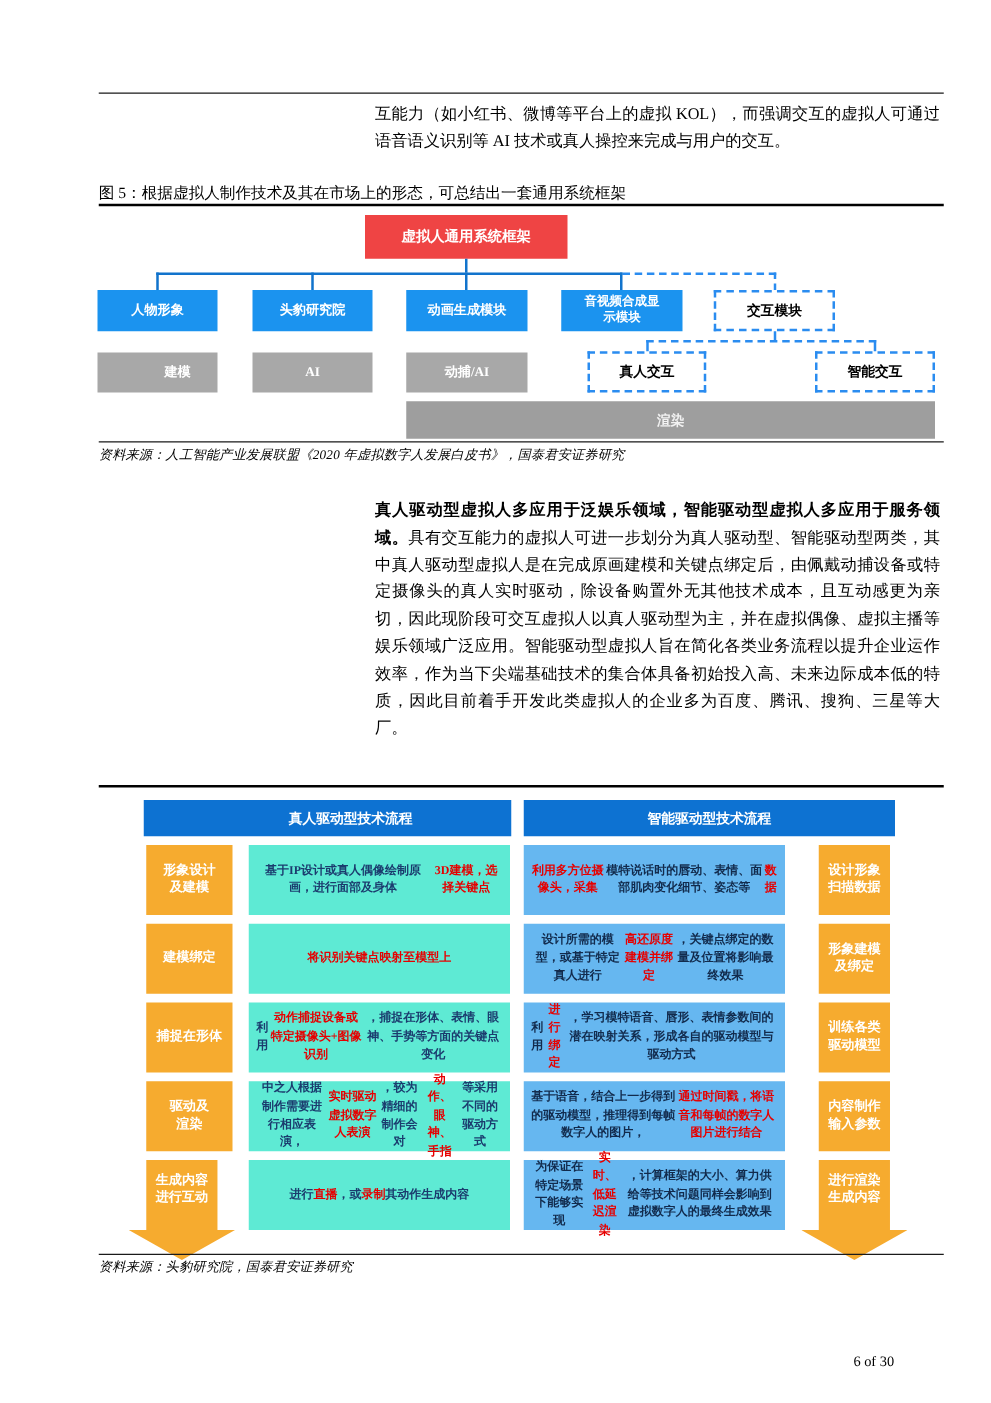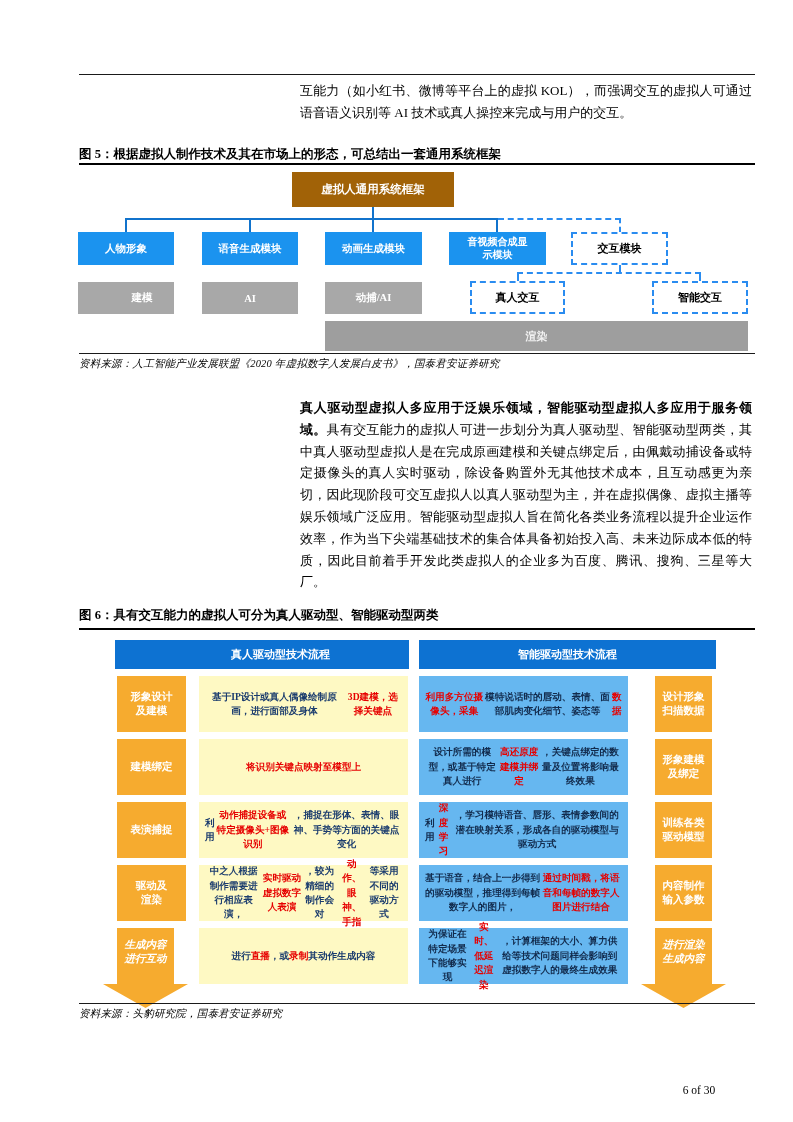--- a/index.html
+++ b/index.html
@@ -4,28 +4,28 @@
 <style>
   html,body{margin:0;padding:0;background:#ffffff;}
   body{width:793px;height:1122px;position:relative;font-family:"Liberation Serif","DejaVu Serif",serif;color:#000;}
   .page{position:absolute;left:14px;top:0;width:793px;height:1122px;background:#fff;overflow:hidden;}
   .rule{position:absolute;left:65px;width:676px;background:#000;}
   .rule.thin{height:1px;background:#1a1a1a;}
   .rule.thick{height:2px;}
   .para{position:absolute;left:286px;width:452px;margin:0;font-size:13px;line-height:21.8px;text-align:justify;}
   .seg-bold{font-weight:bold;}
   .seg-red{color:#e60000;}
-  .fig-title{position:absolute;left:65px;width:676px;font-weight:bold;font-size:12.5px;font-family:"Liberation Serif","DejaVu Serif",serif;}
+  .fig-title{position:absolute;left:65px;width:676px;font-weight:normal;font-size:12.5px;font-family:"Liberation Serif","DejaVu Serif",serif;}
   .source{position:absolute;left:65px;width:676px;font-style:italic;font-size:10.5px;letter-spacing:0.2px;}
   .page-number{position:absolute;left:630px;top:1084px;width:110px;font-size:11.5px;text-align:center;}
 
   
   .fig5{position:absolute;left:60px;top:170px;width:690px;height:183px;}
   .f5-box{position:absolute;display:flex;align-items:center;justify-content:center;text-align:center;font-weight:bold;white-space:pre-line;box-sizing:border-box;}
-  .f5-root{left:218px;top:2px;width:162px;height:35px;background:#a16207;color:#fff;font-size:11.5px;}
+  .f5-root{left:218px;top:2px;width:162px;height:35px;background:#ef4444;color:#fff;font-size:11.5px;}
   .f5-child{top:62px;height:33px;background:#1b93ef;color:#fff;font-size:10.5px;line-height:1.25;}
   .f5-c1{left:4px;width:96px;}
   .f5-c2{left:128px;width:96px;}
   .f5-c3{left:251px;width:97px;}
   .f5-c4{left:375px;width:97px;font-size:10px;}
   .f5-dashed{background:#fff;border:2px dashed #2a8cf0;color:#000;font-size:11px;}
   .f5-c5{left:497px;top:62px;width:97px;height:33px;}
   .f5-gray{top:112px;height:32px;background:#a8a8a8;color:#fff;font-size:10.5px;}
   .f5-g1{left:4px;width:96px;padding-left:32px;}
   .f5-g2{left:128px;width:96px;}
@@ -42,28 +42,28 @@
   
   .fig6{position:absolute;left:60px;top:636px;width:690px;height:372px;}
   .f6-cell{position:absolute;display:flex;align-items:center;justify-content:center;text-align:center;box-sizing:border-box;}
   .f6-header{height:29px;top:4px;background:#0d72d2;color:#fff;font-weight:bold;font-size:11px;}
   .f6-header.hl{left:41px;width:294px;padding-left:37px;}
   .f6-header.hr{left:345px;width:297px;}
   .f6-orange{background:#f6ab2f;color:#fff;font-weight:bold;font-size:10.5px;line-height:1.35;white-space:pre-line;height:56px;}
   .f6-ol{left:43px;width:69px;}
   .f6-or{left:581px;width:57px;}
   .f6-content{width:209px;height:56px;font-weight:bold;font-size:9.6px;line-height:1.5;padding:2px 6px;}
-  .f6-cl{left:125px;background:#fef9c3;color:#1b3c6e;}
+  .f6-cl{left:125px;background:#5eead4;color:#1b3c6e;}
   .f6-cr{left:345px;background:#66b7f0;color:#122b4d;}
   .f6-cl .seg-red,.f6-cr .seg-red{color:#e60000;}
   .r1{top:40px;} .r2{top:103px;} .r3{top:166px;} .r4{top:229px;} .r5{top:292px;}
   .f6-arrow{position:absolute;top:292px;width:85px;height:80px;background:#f6ab2f;
     clip-path:polygon(16.5% 0,83.5% 0,83.5% 70%,100% 70%,50% 100%,0 70%,16.5% 70%);
     display:flex;align-items:flex-start;justify-content:center;}
-  .f6-arrow span{margin-top:10px;color:#fff;font-weight:bold;font-size:10.5px;line-height:1.35;white-space:pre-line;font-style:italic;}
+  .f6-arrow span{margin-top:10px;color:#fff;font-weight:bold;font-size:10.5px;line-height:1.35;white-space:pre-line;}
   .f6-al{left:29px;}
   .f6-ar{left:567px;}
 </style>
 </head>
 <body>
 
 <div class="page">
 
   <div class="rule thin" style="top:74px"></div>
 
@@ -78,21 +78,21 @@
     <div class="ln ln-v" style="left:298px;top:37px;height:11px"></div>
     <div class="ln ln-h" style="left:51px;top:48px;width:373px"></div>
     <div class="ln ln-hd" style="left:424px;top:48px;width:123px"></div>
     <div class="ln ln-v" style="left:51px;top:48px;height:14px"></div>
     <div class="ln ln-v" style="left:175px;top:48px;height:14px"></div>
     <div class="ln ln-v" style="left:298px;top:48px;height:14px"></div>
     <div class="ln ln-v" style="left:422px;top:48px;height:14px"></div>
     <div class="ln ln-vd" style="left:545px;top:48px;height:14px"></div>
 
     <div class="f5-box f5-child f5-c1">人物形象</div>
-    <div class="f5-box f5-child f5-c2">语音生成模块</div>
+    <div class="f5-box f5-child f5-c2">头豹研究院</div>
     <div class="f5-box f5-child f5-c3">动画生成模块</div>
     <div class="f5-box f5-child f5-c4">音视频合成显
 示模块</div>
     <div class="f5-box f5-dashed f5-c5">交互模块</div>
 
     <div class="ln ln-vd" style="left:545px;top:95px;height:8px"></div>
     <div class="ln ln-hd" style="left:443px;top:102px;width:184px"></div>
     <div class="ln ln-vd" style="left:443px;top:102px;height:10px"></div>
     <div class="ln ln-vd" style="left:625px;top:102px;height:10px"></div>
 
@@ -102,21 +102,20 @@
     <div class="f5-box f5-dashed f5-i1">真人交互</div>
     <div class="f5-box f5-dashed f5-i2">智能交互</div>
     <div class="f5-box f5-render">渲染</div>
   </div>
 
   <div class="rule thin" style="top:353px"></div>
   <div class="source" style="top:357px">资料来源：人工智能产业发展联盟《2020 年虚拟数字人发展白皮书》，国泰君安证券研究</div>
 
   <p class="para" style="top:397px"><span class="seg-bold">真人驱动型虚拟人多应用于泛娱乐领域，智能驱动型虚拟人多应用于服务领域。</span><span>具有交互能力的虚拟人可进一步划分为真人驱动型、智能驱动型两类，其中真人驱动型虚拟人是在完成原画建模和关键点绑定后，由佩戴动捕设备或特定摄像头的真人实时驱动，除设备购置外无其他技术成本，且互动感更为亲切，因此现阶段可交互虚拟人以真人驱动型为主，并在虚拟偶像、虚拟主播等娱乐领域广泛应用。智能驱动型虚拟人旨在简化各类业务流程以提升企业运作效率，作为当下尖端基础技术的集合体具备初始投入高、未来边际成本低的特质，因此目前着手开发此类虚拟人的企业多为百度、腾讯、搜狗、三星等大厂。</span></p>
 
-  <div class="fig-title" style="top:607px">图 6：具有交互能力的虚拟人可分为真人驱动型、智能驱动型两类</div>
   <div class="rule thick" style="top:628px"></div>
 
   <div class="fig6">
     <div class="f6-cell f6-header hl">真人驱动型技术流程</div>
     <div class="f6-cell f6-header hr">智能驱动型技术流程</div>
 
     <div class="f6-cell f6-orange f6-ol r1">形象设计
 及建模</div>
     <div class="f6-cell f6-content f6-cl r1">
         <span>基于IP设计或真人偶像绘制原画，进行面部及身体</span>
@@ -135,29 +134,29 @@
         <span class="seg-red">将识别关键点映射至模型上</span>
       </div>
     <div class="f6-cell f6-content f6-cr r2">
         <span>设计所需的模型，或基于特定真人进行</span>
         <span class="seg-red">高还原度建模并绑定</span>
         <span>，关键点绑定的数量及位置将影响最终效果</span>
       </div>
     <div class="f6-cell f6-orange f6-or r2">形象建模
 及绑定</div>
 
-    <div class="f6-cell f6-orange f6-ol r3">表演捕捉</div>
+    <div class="f6-cell f6-orange f6-ol r3">捕捉在形体</div>
     <div class="f6-cell f6-content f6-cl r3">
         <span>利用</span>
         <span class="seg-red">动作捕捉设备或特定摄像头+图像识别</span>
         <span>，捕捉在形体、表情、眼神、手势等方面的关键点变化</span>
       </div>
     <div class="f6-cell f6-content f6-cr r3">
         <span>利用</span>
-        <span class="seg-red">深度学习</span>
+        <span class="seg-red">进行绑定</span>
         <span>，学习模特语音、唇形、表情参数间的潜在映射关系，形成各自的驱动模型与驱动方式</span>
       </div>
     <div class="f6-cell f6-orange f6-or r3">训练各类
 驱动模型</div>
 
     <div class="f6-cell f6-orange f6-ol r4">驱动及
 渲染</div>
     <div class="f6-cell f6-content f6-cl r4">
         <span>中之人根据制作需要进行相应表演，</span>
         <span class="seg-red">实时驱动虚拟数字人表演</span>

